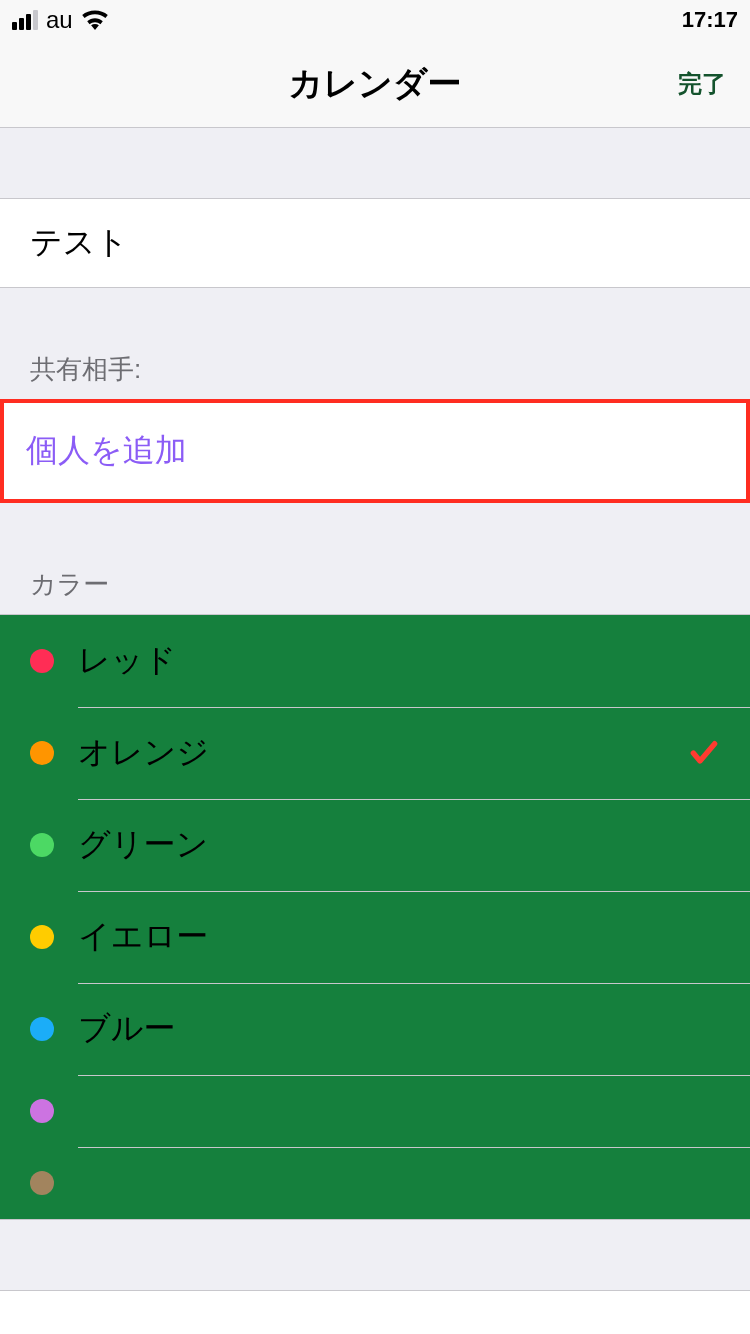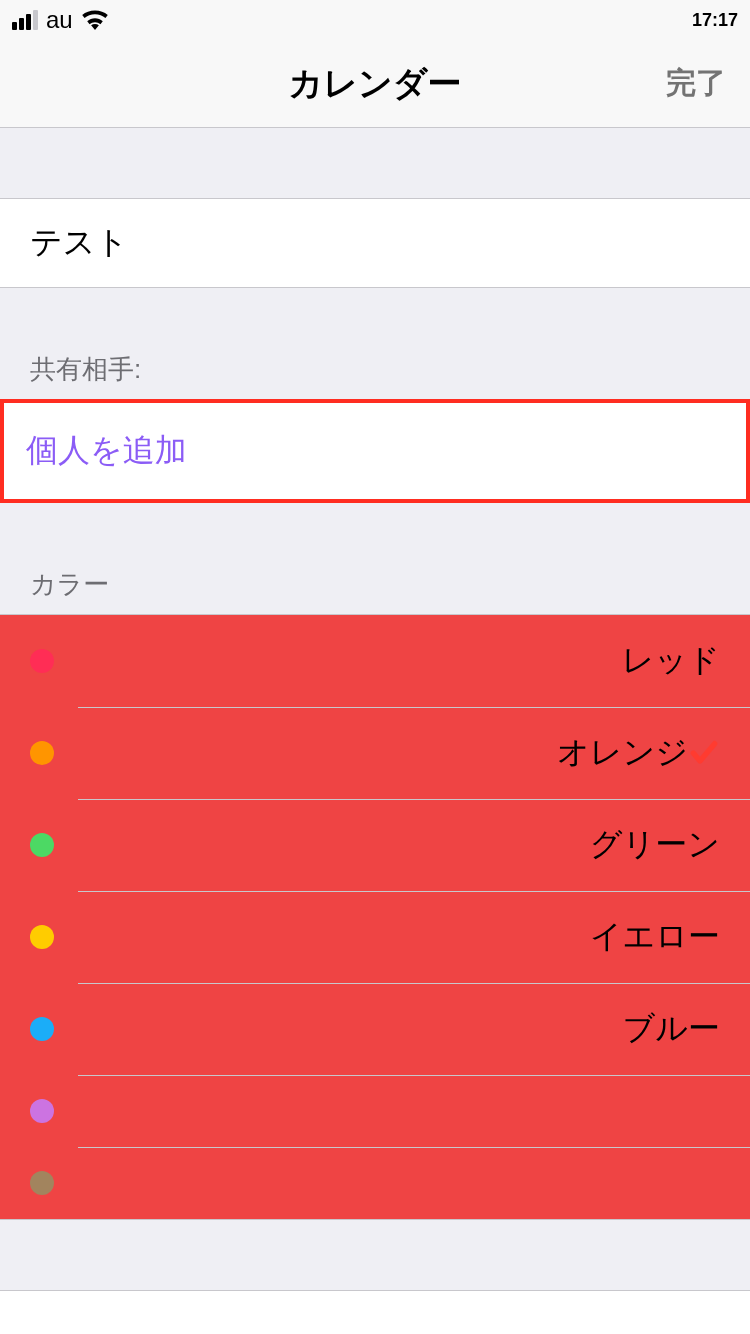--- a/index.html
+++ b/index.html
@@ -27,21 +27,21 @@
       background: #f8f8f8;
       gap: 12px;
     }
     .status-left, .status-right {
       display: flex;
       align-items: center;
       gap: 8px;
     }
     .status-center {
       font-weight: 600;
-      font-size: 18px;
+      font-size: 22px;
     }
     .signal {
       display: flex;
       align-items: flex-end;
       gap: 2px;
     }
     .signal span {
       width: 5px;
       background: #000;
       border-radius: 1px;
@@ -97,22 +97,22 @@
       align-items: center;
       justify-content: center;
     }
     .nav-title {
       font-size: 34px;
       font-weight: 600;
     }
     .nav-done {
       position: absolute;
       right: 24px;
-      color: #737373;
-      font-size: 30px;
+      color: #14532d;
+      font-size: 24px;
       font-weight: 600;
     }
 
     
     .section-gap {
       height: 70px;
     }
     .row {
       background: #fff;
       border-top: 1px solid #c8c7cc;
@@ -129,24 +129,23 @@
       margin-top: 52px;
     }
     .add-person-row {
       background: #fff;
       border: 4px solid #ff2d21;
       padding: 26px 22px;
       font-size: 32px;
       color: #8b5cf6;
     }
     .color-list {
-      background: #ef4444;
+      background: #15803d;
       border-top: 1px solid #c8c7cc;
       border-bottom: 1px solid #c8c7cc;
-      text-align: right;
     }
     .color-row {
       display: flex;
       align-items: center;
       padding: 24px 30px 24px 30px;
       font-size: 32px;
       position: relative;
     }
     .color-row + .color-row::before {
       content: "";

